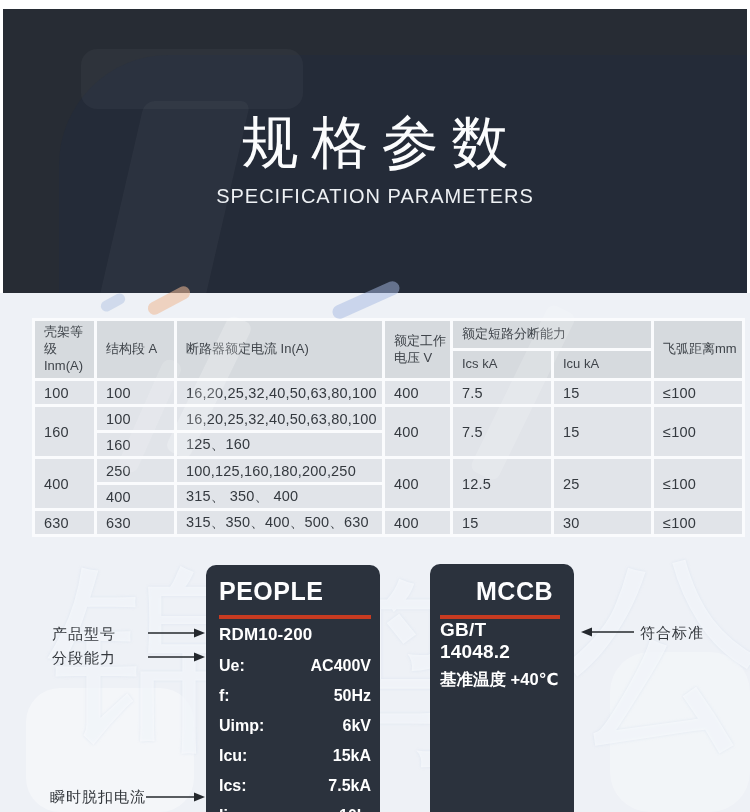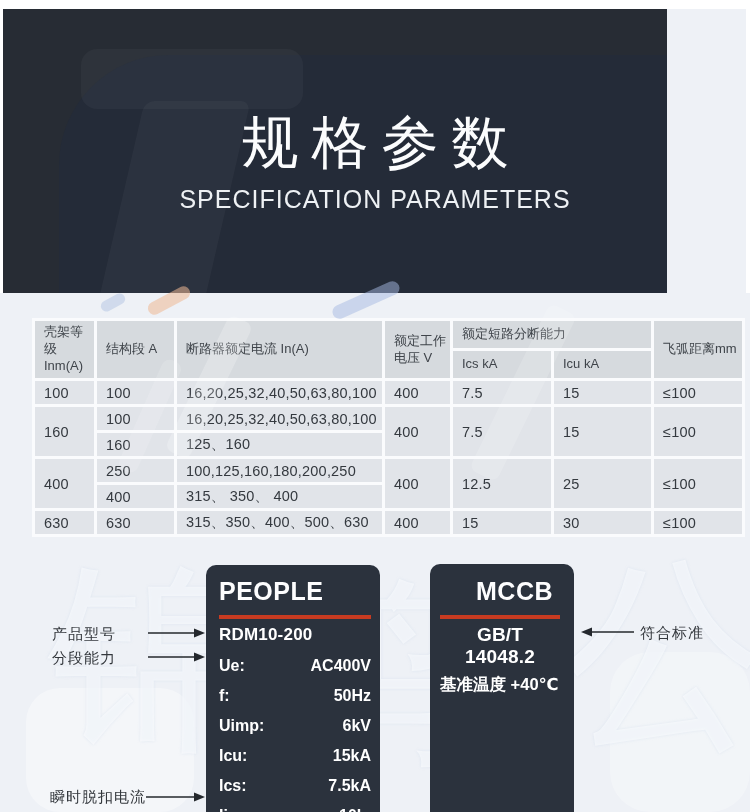--- a/index.html
+++ b/index.html
@@ -4,31 +4,31 @@
 <style>
   html,body{margin:0;padding:0;background:#ffffff;}
   .page{
     position:relative;width:750px;height:812px;overflow:hidden;background:#eef1f6;
     font-family:"Liberation Sans","DejaVu Sans",sans-serif;
   }
   .top-strip{position:absolute;left:0;top:0;width:750px;height:9px;background:#ffffff;}
   .side-strip{position:absolute;top:0;width:4px;height:293px;background:#ffffff;}
 
   
-  .hero{position:absolute;left:3px;top:9px;width:664px;height:284px;background:#272c34;overflow:hidden;}
+  .hero{position:absolute;left:3px;top:9px;width:744px;height:284px;background:#272c34;overflow:hidden;}
   .hero-blob{position:absolute;left:56px;top:46px;right:0;bottom:0;background:#242b38;border-radius:110px 0 0 0;}
   .hero-t-bar{position:absolute;left:78px;top:40px;width:222px;height:60px;border-radius:16px;background:rgba(255,255,255,0.035);}
   .hero-t-stem{position:absolute;left:118px;top:92px;width:106px;height:205px;background:rgba(255,255,255,0.035);transform:skewX(-13deg);border-radius:10px;}
   .hero-title{
     position:absolute;left:0;top:96px;width:744px;text-align:center;
     color:#fbfcfd;font-size:57px;font-weight:400;letter-spacing:13px;padding-left:13px;box-sizing:border-box;
   }
   .hero-subtitle{
     position:absolute;left:0;top:176px;width:744px;text-align:center;
-    color:#eef1f4;font-size:25px;font-weight:400;letter-spacing:1px;
+    color:#eef1f4;font-size:20px;font-weight:400;letter-spacing:1px;
   }
 
   
   .blob{position:absolute;background:rgba(255,255,255,0.36);z-index:1;}
   .blob-bl{left:26px;top:688px;width:168px;height:124px;border-radius:34px;}
   .blob-br{left:610px;top:652px;width:140px;height:160px;border-radius:40px;background:rgba(255,255,255,0.28);}
   .wm-stroke{position:absolute;z-index:3;border-radius:8px;}
   .st1{left:146px;top:294px;width:46px;height:13px;background:rgba(238,184,148,0.55);transform:rotate(-28deg);}
   .st2{left:100px;top:297px;width:26px;height:11px;background:rgba(170,190,225,0.45);transform:rotate(-28deg);}
   .st3{left:330px;top:293px;width:72px;height:14px;background:rgba(165,185,225,0.5);transform:rotate(-24deg);}
@@ -54,21 +54,21 @@
   .spec-table td{background:#e1e4e9;color:#34393f;font-size:14.5px;font-weight:normal;height:19px;letter-spacing:0.2px;}
 
   
   .panel{position:absolute;z-index:8;background:#2b323d;border-radius:10px 10px 0 0;box-sizing:border-box;color:#ffffff;}
   .panel-left{left:206px;top:565px;width:174px;height:247px;padding:11px 9px 0 13px;}
   .panel-right{left:430px;top:564px;width:144px;height:248px;padding:12px 14px 0 10px;}
   .brand{font-size:25px;font-weight:bold;letter-spacing:0.5px;line-height:1.2;color:#fdfdfe;}
   .brand-right{text-align:right;padding-right:7px;}
   .divider{height:4px;background:#c83b21;margin-top:9px;}
   .model{font-size:17px;font-weight:bold;margin-top:6px;letter-spacing:0.2px;}
-  .std-line1{font-size:19px;font-weight:bold;margin-top:5px;letter-spacing:0.2px;text-align:center;}
+  .std-line1{font-size:19px;font-weight:bold;letter-spacing:0.2px;}
   .std-line2{font-size:16.5px;font-weight:bold;margin-top:6px;}
   .spec-row{display:flex;justify-content:space-between;margin-top:12px;line-height:18px;font-size:16px;font-weight:bold;}
   .spec-row .v{text-align:right;}
 
   
   .ann{position:absolute;z-index:9;color:#33373c;font-size:15px;letter-spacing:1px;}
   .arrow{position:absolute;z-index:9;}
   .arrow svg{display:block;}
 </style>
 </head>

